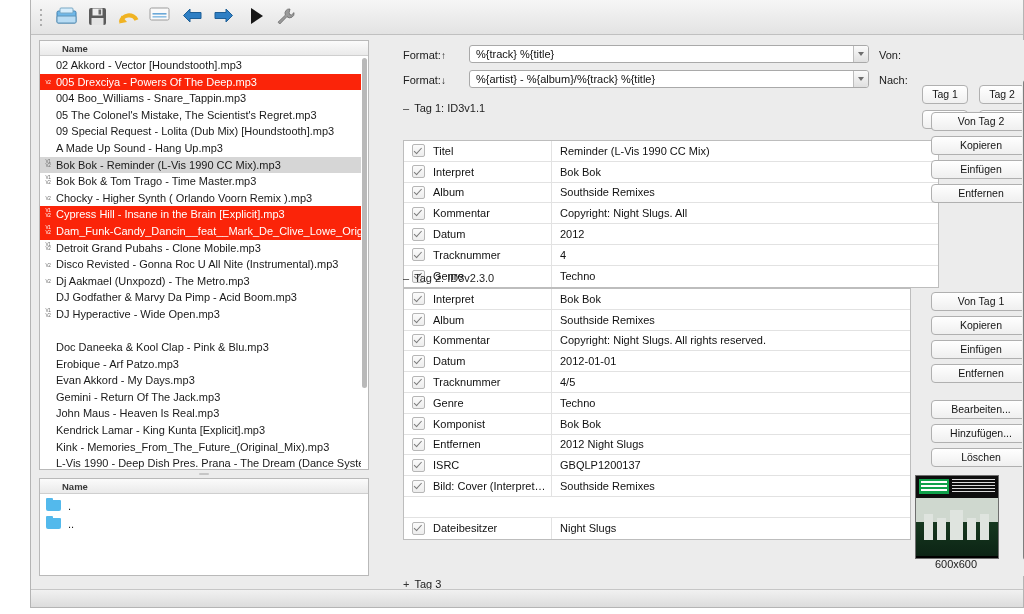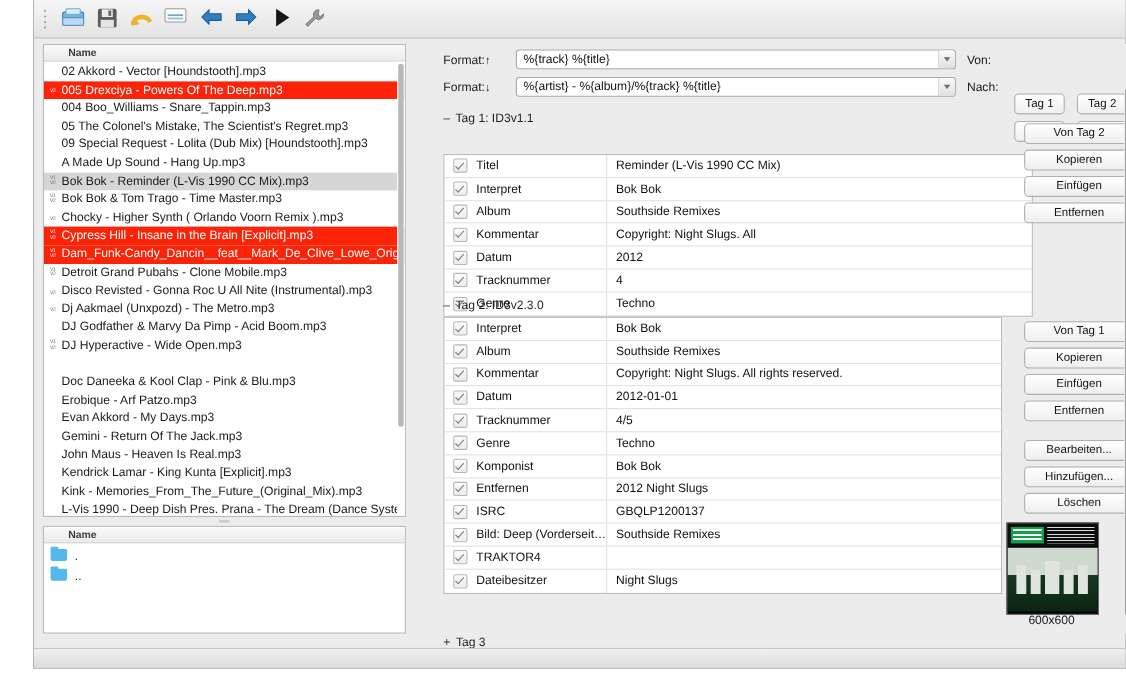--- a/index.html
+++ b/index.html
@@ -376,29 +376,25 @@
           <div class="grow">
             <div class="gname">
               <span class="ckb on"></span>
               <span>ISRC</span>
             </div>
             <div class="gval">GBQLP1200137</div>
           </div>
           <div class="grow">
             <div class="gname">
               <span class="ckb on"></span>
-              <span>Bild: Deep (Vorderseit…</span>
+              <span>Bild: Cover (Interpret…</span>
             </div>
             <div class="gval">Southside Remixes</div>
           </div>
           <div class="grow">
-            <div class="gname">
-              <span class="ckb on"></span>
-              <span>TRAKTOR4</span>
-            </div>
             <div class="gval"></div>
           </div>
           <div class="grow">
             <div class="gname">
               <span class="ckb on"></span>
               <span>Dateibesitzer</span>
             </div>
             <div class="gval">Night Slugs</div>
           </div>
         </div>

